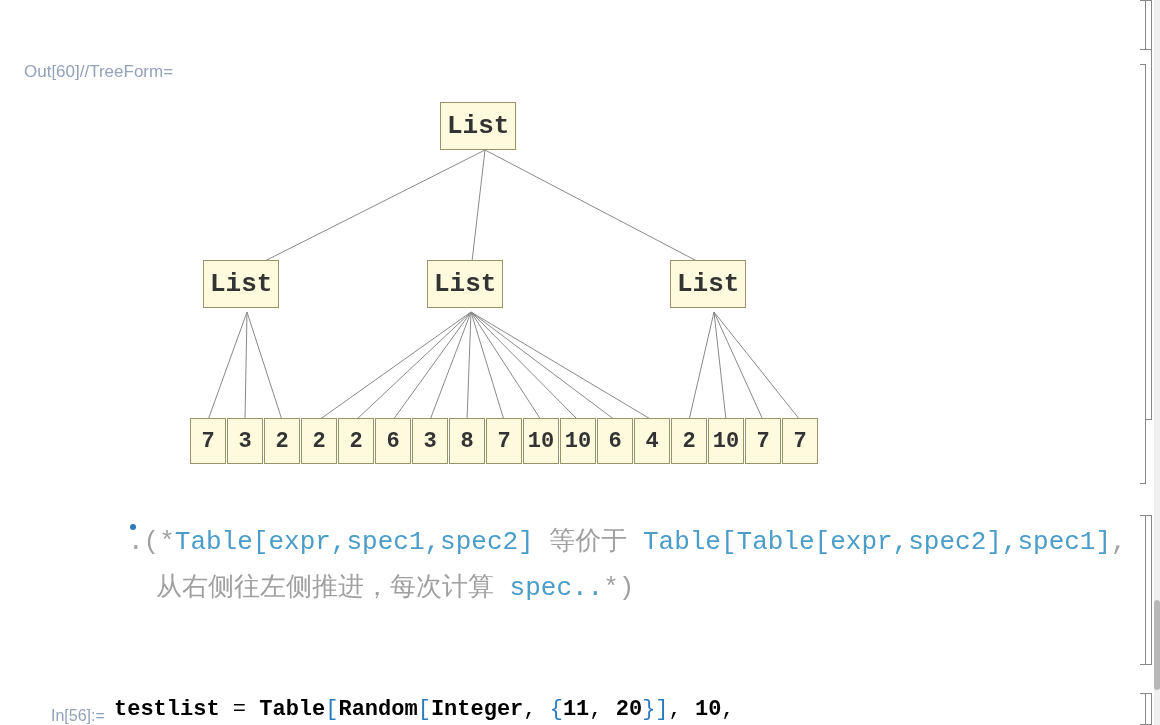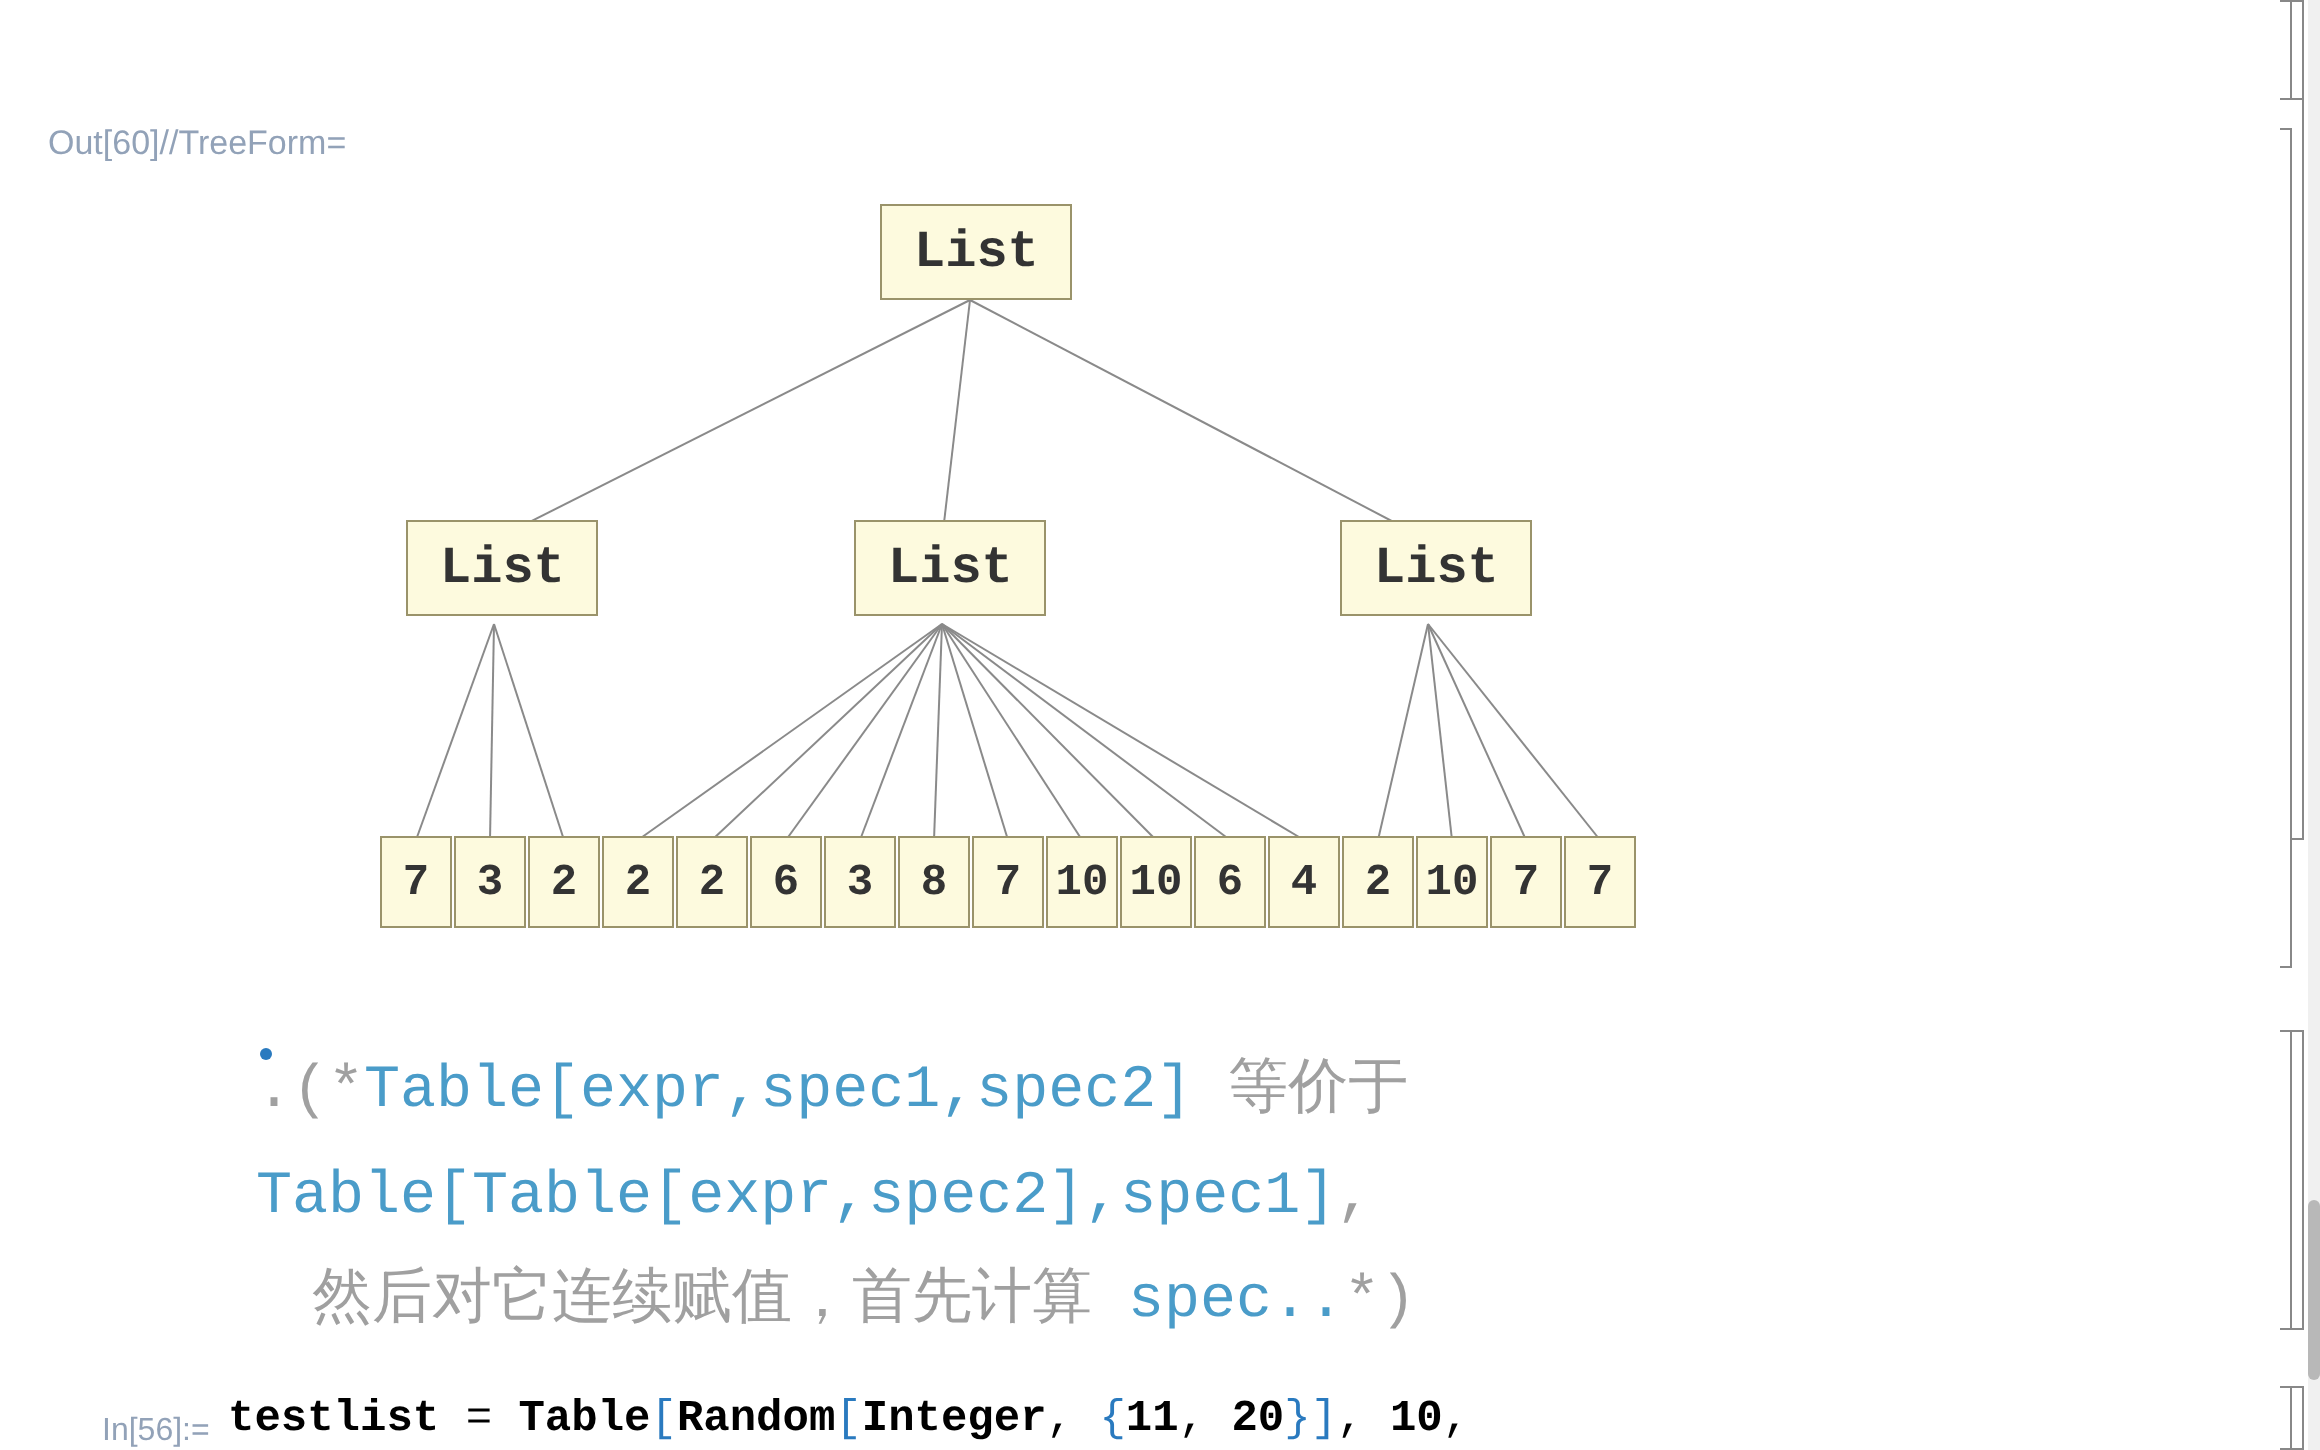--- a/index.html
+++ b/index.html
@@ -68,35 +68,35 @@
     text-align: center;
     display: flex;
     align-items: center;
     justify-content: center;
     font-family: "Courier New", monospace;
   }
   .node-box.head {
     font-size: 26px;
     font-weight: bold;
     color: #333;
-    padding: 8px 16px;
+    padding: 8px 6px;
   }
   .node-box.leaf {
     font-size: 22px;
     font-weight: bold;
     color: #333;
     width: 36px;
     height: 46px;
   }
   .comment-block {
     position: absolute;
     left: 128px;
     top: 520px;
     font-family: Consolas, "Courier New", monospace;
-    font-size: 30px;
+    font-size: 26px;
     line-height: 1.75;
     color: #a0a0a0;
   }
   .comment-block .kw { color: #4a9cc9; }
   .bullet {
     position: absolute;
     left: 130px;
     top: 524px;
     width: 6px;
     height: 6px;
@@ -187,21 +187,21 @@
   <div class="node-box leaf" style="left:782px;top:328px">7</div>
 </div>
 
 <div class="bullet"></div>
 
 <div class="comment-block">
   <div>
     <span>.(*</span><span class="kw">Table</span><span class="kw">[</span><span class="kw">expr</span><span class="kw">,</span><span class="kw">spec1</span><span class="kw">,</span><span class="kw">spec2</span><span class="kw">]</span><span> 等价于 </span><span class="kw">Table</span><span class="kw">[</span><span class="kw">Table</span><span class="kw">[</span><span class="kw">expr</span><span class="kw">,</span><span class="kw">spec2</span><span class="kw">]</span><span class="kw">,</span><span class="kw">spec1</span><span class="kw">]</span><span>,</span>
   </div>
   <div style="margin-left:28px">
-    <span>然后对它连续赋值，首先计算 </span><span class="kw">spec..</span><span>*)</span>
+    <span>从右侧往左侧推进，每次计算 </span><span class="kw">spec..</span><span>*)</span>
   </div>
 </div>
 
 <div class="in-label">In[56]:=</div>
 
 <div class="code-line">
   <span>testlist</span><span style="font-weight:normal"> = </span><span>Table</span><span class="paren">[</span><span>Random</span><span class="paren">[</span><span>Integer</span><span style="font-weight:normal">, </span><span class="brace">{</span><span>11</span><span style="font-weight:normal">, </span><span>20</span><span class="brace">}</span><span class="paren">]</span><span style="font-weight:normal">, </span><span>10</span><span style="font-weight:normal">,</span>
 </div>
 
 </body></html>

